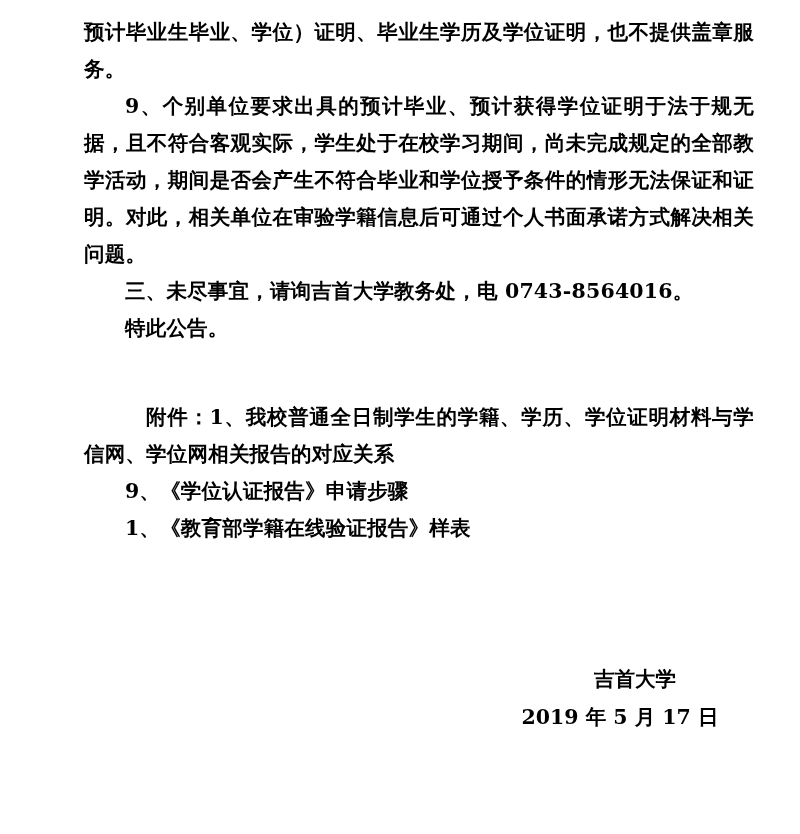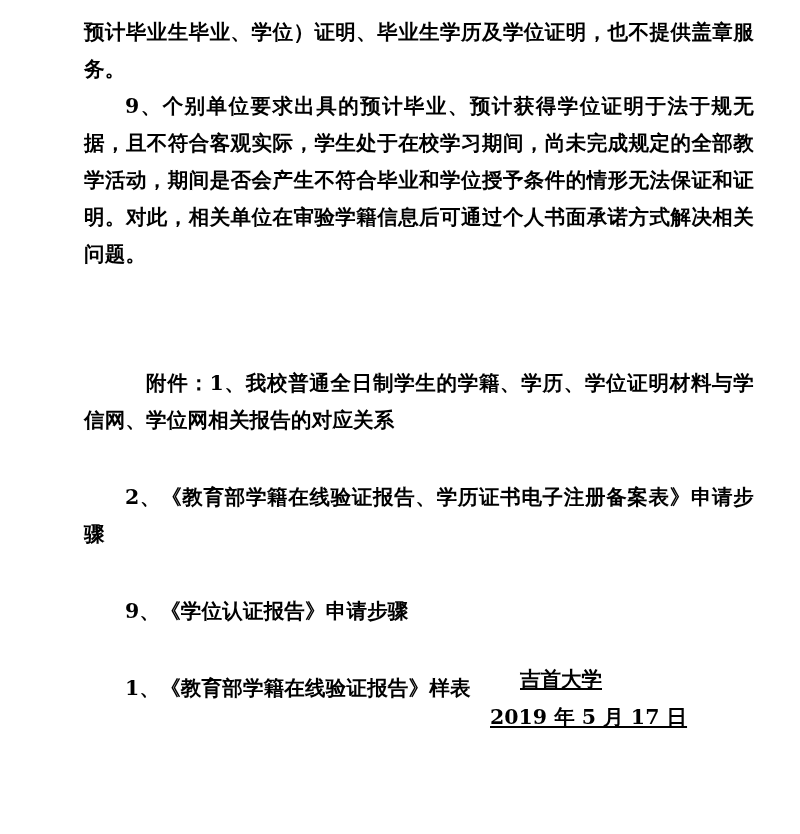--- a/index.html
+++ b/index.html
@@ -32,29 +32,28 @@
     text-align: justify;
     text-justify: inter-ideograph;
     margin: 0;
     font-weight: 600;
   }
   .indent-2 { text-indent: 41px; }
   .indent-3 { text-indent: 62px; }
   .no-indent { text-indent: 0; }
   .spacer-big { height: 52px; }
 
-  .attach-block .para { line-height: 37px; margin-top: 40px; }
+  .attach-block .para { line-height: 37px; }
 
   .sign-block {
     position: absolute;
     right: 66px;
     bottom: 8px;
-    text-align: left;
+    text-align: center;
     width: 260px;
-    text-decoration: underline;
   }
   .sign-line {
     font-family: "DejaVu Serif", "Liberation Serif", serif;
     font-size: 20.5px;
     font-weight: 600;
     line-height: 38px;
     margin: 0;
     padding-left: 30px;
   }
   .sign-line.date {
@@ -63,27 +62,28 @@
 </style>
 </head>
 <body>
 
 <div class="page">
 
   <p class="para no-indent">预计毕业生毕业、学位）证明、毕业生学历及学位证明，也不提供盖章服务。</p>
 
   <p class="para indent-2">9、个别单位要求出具的预计毕业、预计获得学位证明于法于规无据，且不符合客观实际，学生处于在校学习期间，尚未完成规定的全部教学活动，期间是否会产生不符合毕业和学位授予条件的情形无法保证和证明。对此，相关单位在审验学籍信息后可通过个人书面承诺方式解决相关问题。</p>
 
+  <p class="para indent-2">三、未尽事宜，请询吉首大学教务处，电 0743-8564016。</p>
 
+  <p class="para indent-2">特此公告。</p>
 
   <div class="spacer-big"></div>
 
   <div class="attach-block">
     <p class="para indent-3">附件：1、我校普通全日制学生的学籍、学历、学位证明材料与学信网、学位网相关报告的对应关系</p>
-    <p class="para indent-2">2、《教育部学籍在线验证报告、学历证书电子注册备案表》申请步骤</p>
     <p class="para indent-2">9、《学位认证报告》申请步骤</p>
     <p class="para indent-2">1、《教育部学籍在线验证报告》样表</p>
   </div>
 
   <div class="sign-block">
     <p class="sign-line">吉首大学</p>
     <p class="sign-line date">2019 年 5 月 17 日</p>
   </div>
 
 </div>

